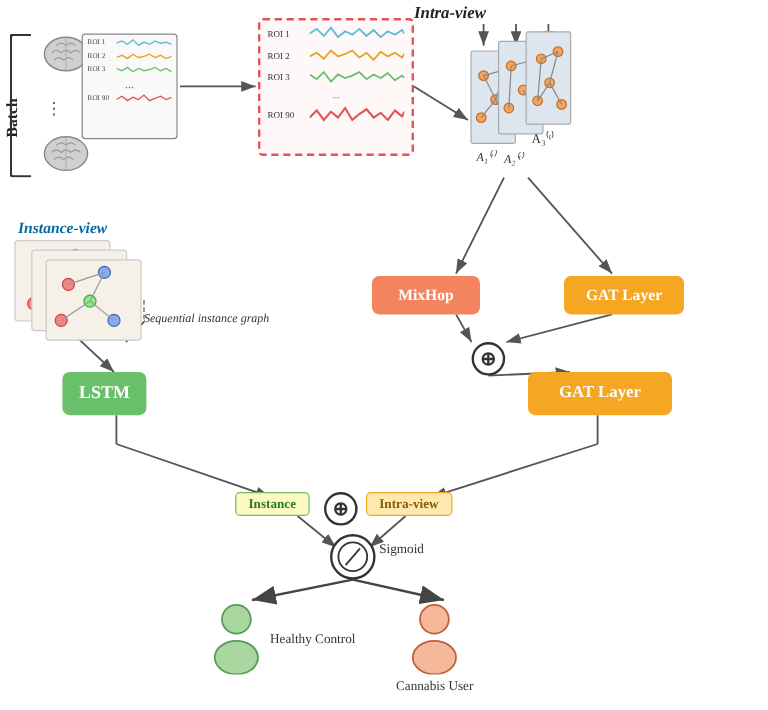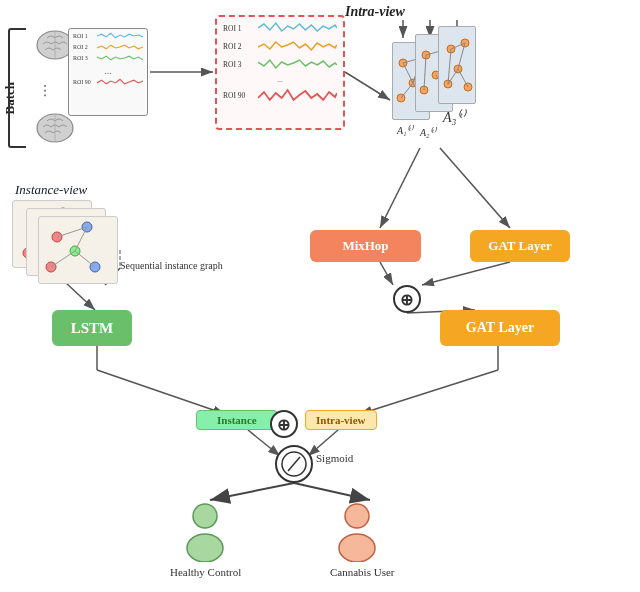--- a/index.html
+++ b/index.html
@@ -91,21 +91,21 @@
       font-size: 14px;
       font-weight: bold;
       color: #222;
       font-style: italic;
     }
 
     
     .mixhop-box {
       position: absolute;
       left: 310px; top: 230px;
-      width: 111px; height: 32px;
+      width: 90px; height: 32px;
       background: #f4845e;
       border-radius: 6px;
       display: flex; align-items: center; justify-content: center;
       font-size: 13px;
       font-weight: bold;
       color: #fff;
     }
 
     
     .gat-top-box {
@@ -144,59 +144,60 @@
       font-size: 14px;
       font-weight: bold;
       color: #fff;
     }
 
     
     .instance-view-label {
       position: absolute;
       left: 15px; top: 182px;
       font-size: 13px;
-      font-weight: normal;
-      color: #0f172a;
+      font-weight: bold;
+      color: #0369a1;
       font-style: italic;
     }
 
     
     .inst-graph-group {
       position: absolute;
       left: 12px; top: 200px;
       width: 105px; height: 80px;
     }
 
     
     .seq-label {
       position: absolute;
       left: 120px; top: 260px;
       font-size: 10px;
       color: #333;
+      font-style: italic;
     }
 
     
     .lstm-box {
       position: absolute;
       left: 52px; top: 310px;
-      width: 80px; height: 36px;
+      width: 70px; height: 36px;
       background: #6abf6a;
       border-radius: 6px;
       display: flex; align-items: center; justify-content: center;
       font-size: 15px;
       font-weight: bold;
       color: #fff;
     }
 
     
     .instance-badge {
       position: absolute;
       left: 196px; top: 410px;
-      padding: 3px 20px;
-      background: #86efac;
+      padding: 3px 10px;
+      background: #fef9c3;
       border: 1.5px solid #6abf6a;
       border-radius: 4px;
       font-size: 11px;
       color: #2a7a2a;
       font-weight: bold;
     }
 
     
     .intra-badge {
       position: absolute;
@@ -220,26 +221,26 @@
       display: flex; align-items: center; justify-content: center;
       font-size: 10px;
       background: #fff;
       color: #333;
     }
 
     
     .person-healthy {
       position: absolute;
       left: 170px; top: 500px;
+      display: flex; flex-direction: row; align-items: center;
+    }
+    .person-cannabis {
+      position: absolute;
+      left: 330px; top: 500px;
       display: flex; flex-direction: column; align-items: center;
-    }
-    .person-cannabis {
-      position: absolute;
-      left: 330px; top: 500px;
-      display: flex; flex-direction: column; 
     }
     .person-label {
       font-size: 11px;
       color: #333;
       margin-top: 4px;
       text-align: center;
     }
 
     
     .arrows-svg {
@@ -427,21 +428,21 @@
       <line x1="12" y1="22" x2="26" y2="16" stroke="#888" stroke-width="1"></line>
       <line x1="26" y1="16" x2="19" y2="42" stroke="#888" stroke-width="1"></line>
       <line x1="19" y1="42" x2="9" y2="57" stroke="#888" stroke-width="1"></line>
       <line x1="19" y1="42" x2="29" y2="60" stroke="#888" stroke-width="1"></line>
       <line x1="12" y1="22" x2="9" y2="57" stroke="#888" stroke-width="1"></line>
     </svg>
   </div>
 
   <div style="position:absolute;left:397px;top:123px;font-size:10px;font-style:italic;color:#333;">A₁⁽ᵗ⁾</div>
   <div style="position:absolute;left:420px;top:125px;font-size:10px;font-style:italic;color:#333;">A₂⁽ᵗ⁾</div>
-  <div style="position:absolute;left:443px;top:107px;font-size:14px;font-style:italic;color:#333;">A₃⁽ᵗ⁾</div>
+  <div style="position:absolute;left:443px;top:107px;font-size:11px;color:#333;">A₃⁽ᵗ⁾</div>
 
   <div class="mixhop-box">
     <span>MixHop</span>
   </div>
 
   <div class="gat-top-box">
     <span>GAT Layer</span>
   </div>
 
   <div class="oplus" style="left:393px;top:285px;">⊕</div>

